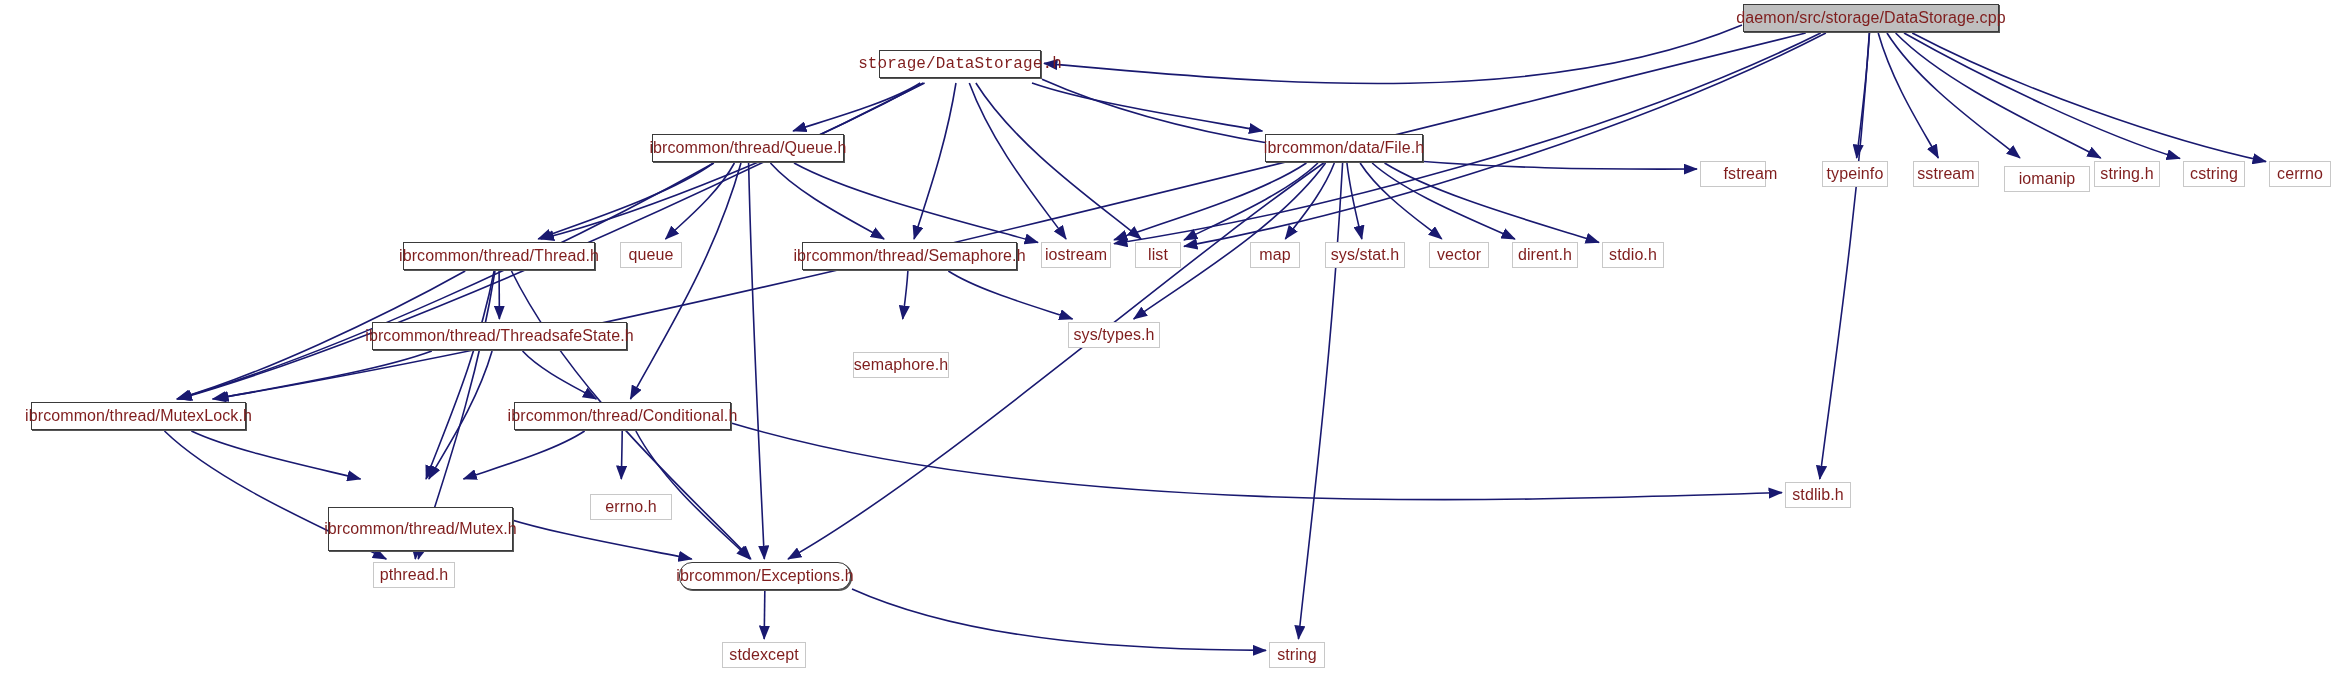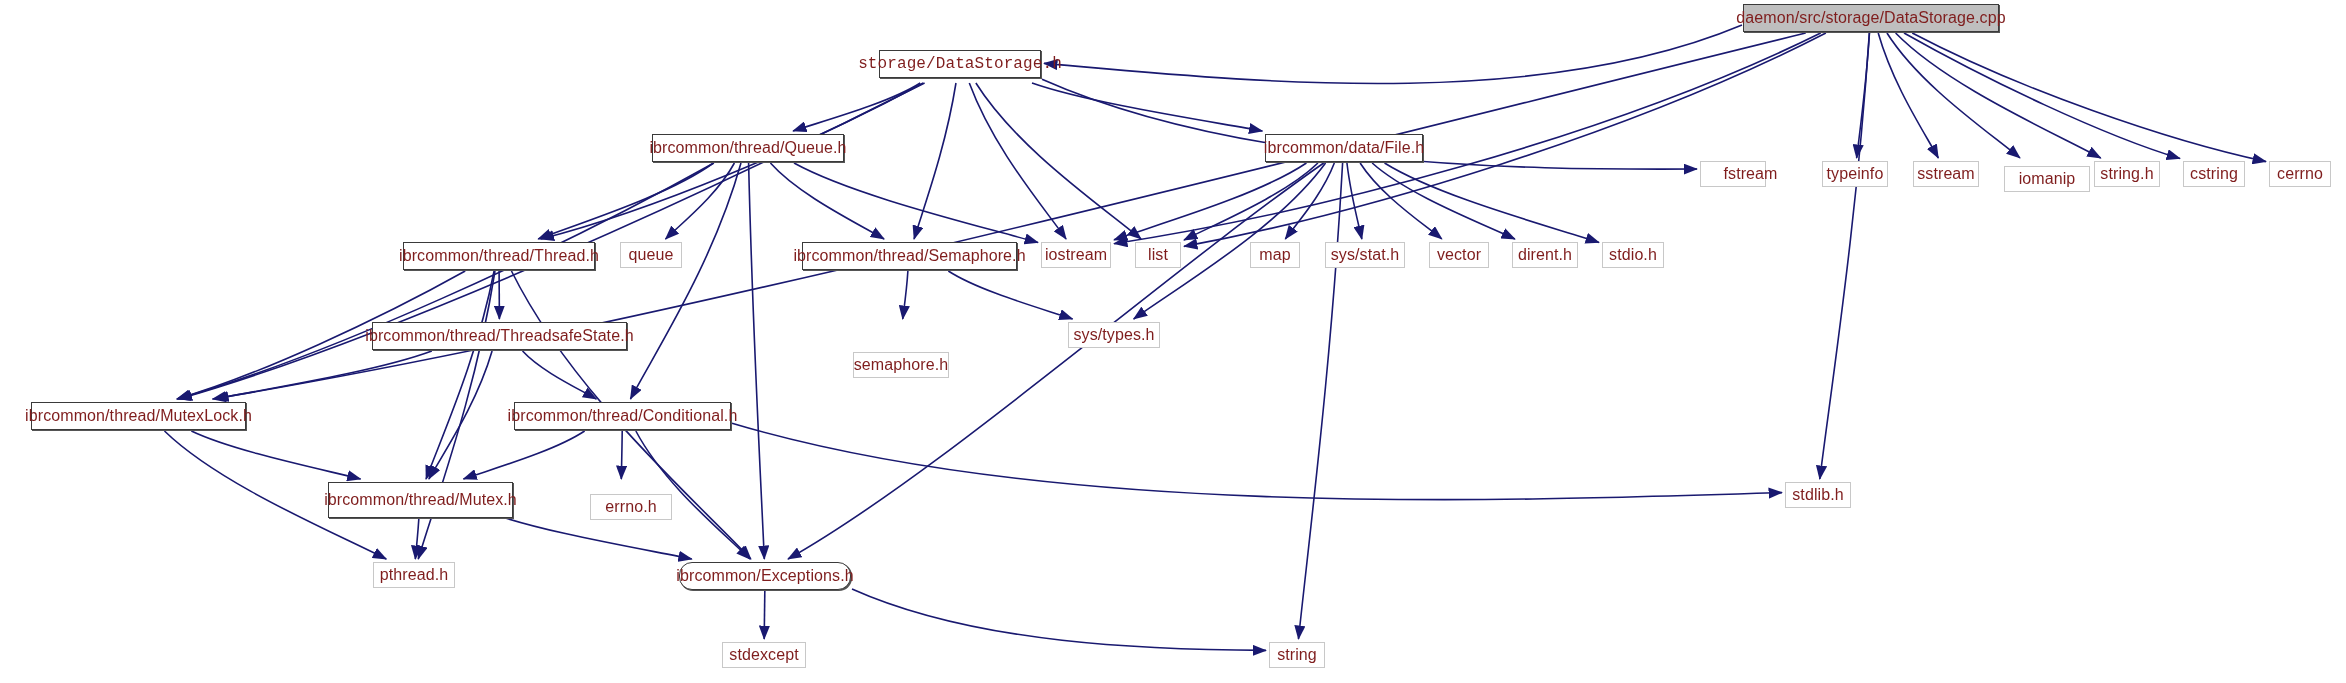--- a/index.html
+++ b/index.html
@@ -144,21 +144,21 @@
       <div class="node sys" style="left: 1250px; top: 242px; width: 50px; height: 26px;">map</div>
       <div class="node sys" style="left: 1325px; top: 242px; width: 80px; height: 26px;">sys/stat.h</div>
       <div class="node sys" style="left: 1429px; top: 242px; width: 60px; height: 26px;">vector</div>
       <div class="node sys" style="left: 1512px; top: 242px; width: 66px; height: 26px;">dirent.h</div>
       <div class="node sys" style="left: 1602px; top: 242px; width: 62px; height: 26px;">stdio.h</div>
       <div class="node proj" style="left: 372px; top: 322px; width: 255px; height: 28px;">ibrcommon/thread/ThreadsafeState.h</div>
       <div class="node sys" style="left: 853px; top: 322px; width: 96px; height: 26px; margin-top: 30px;">semaphore.h</div>
       <div class="node sys" style="left: 1068px; top: 322px; width: 92px; height: 26px;">sys/types.h</div>
       <div class="node proj" style="left: 31px; top: 402px; width: 215px; height: 28px;">ibrcommon/thread/MutexLock.h</div>
       <div class="node proj" style="left: 514px; top: 402px; width: 217px; height: 28px;">ibrcommon/thread/Conditional.h</div>
-      <div class="node proj" style="left: 328px; top: 482px; width: 185px; height: 36px;">ibrcommon/thread/Mutex.h</div>
+      <div class="node proj" style="left: 328px; top: 507px; width: 185px; height: 44px;">ibrcommon/thread/Mutex.h</div>
       <div class="node sys" style="left: 590px; top: 494px; width: 82px; height: 26px;">errno.h</div>
       <div class="node sys" style="left: 1785px; top: 482px; width: 66px; height: 26px;">stdlib.h</div>
       <div class="node sys" style="left: 373px; top: 562px; width: 82px; height: 26px;">pthread.h</div>
       <div class="node proj" style="left: 679px; top: 562px; width: 172px; height: 28px; border-radius: 13px;">ibrcommon/Exceptions.h</div>
       <div class="node sys" style="left: 722px; top: 642px; width: 84px; height: 26px;">stdexcept</div>
       <div class="node sys" style="left: 1269px; top: 642px; width: 56px; height: 26px;">string</div>
     </div>
 </div>
 
 </body></html>

